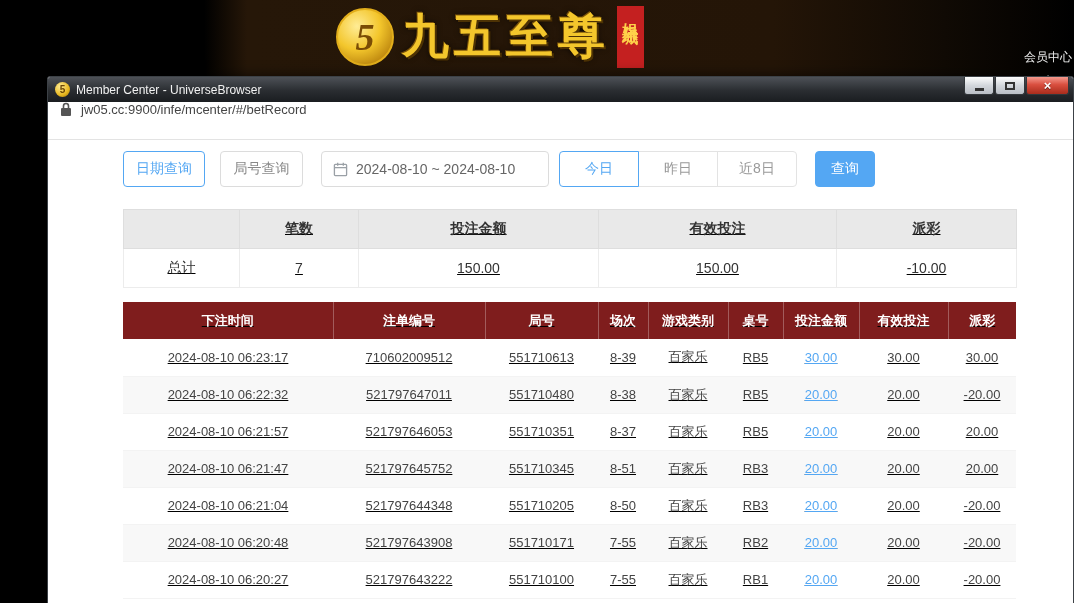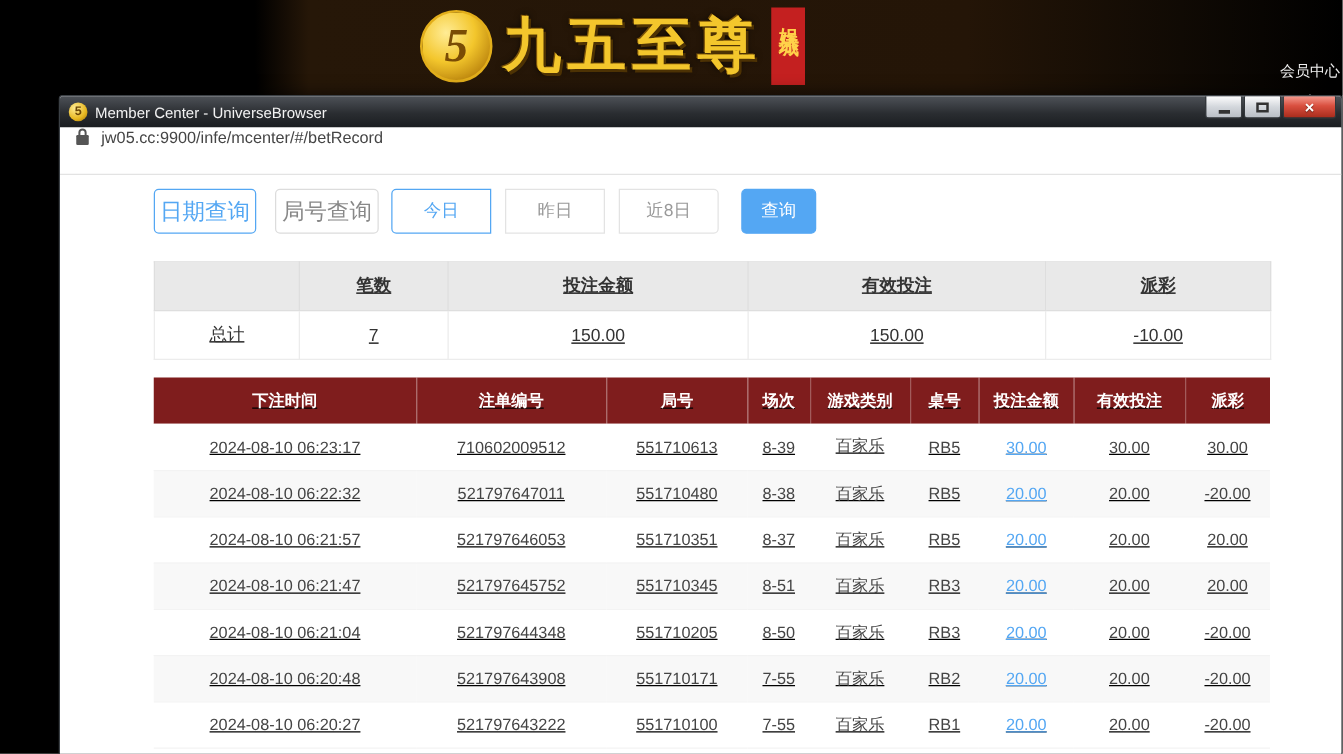--- a/index.html
+++ b/index.html
@@ -89,31 +89,31 @@
     height:38px; background:#fff; border-bottom:1px solid #e3e3e3;
     display:flex; align-items:flex-start; padding:0 12px;
   }
   .url-text { margin-left:9px; font-size:13px; color:#454545; }
 
   .content { height:471px; background:#fff; overflow:hidden; padding-top:11px; }
   .container { width:893px; margin-left:75px; }
 
   
   .filter-row { display:flex; align-items:center; height:36px; }
-  .btn { height:36px; background:#fff; border-radius:4px; font-size:18px; cursor:pointer; font-family:inherit; }
+  .btn { height:36px; background:#fff; border-radius:4px; font-size:14px; cursor:pointer; font-family:inherit; }
   .btn-blue-outline { width:82px; border:1px solid #54a7f3; color:#54a7f3; }
   .btn-gray-outline { width:83px; border:1px solid #dcdcdc; color:#888; margin-left:15px; }
   .date-input {
     margin-left:18px; width:228px; height:36px;
     border:1px solid #dcdcdc; border-radius:4px;
     display:flex; align-items:center; padding-left:11px;
     color:#666; font-size:14px; cursor:text; background:#fff;
   }
   .date-input .date-text { margin-left:8px; white-space:nowrap; }
-  .seg-group { display:flex; margin-left:10px;gap:12px; }
+  .seg-group { display:flex; margin-left:10px; }
   .seg {
     width:80px; height:36px; margin-left:-1px;
     border:1px solid #e3e3e3; background:#fff; color:#999;
     font-size:14px; display:flex; align-items:center; justify-content:center;
     cursor:pointer; position:relative;
   }
   .seg.first { margin-left:0; border-radius:4px 0 0 4px; }
   .seg.last { border-radius:0 4px 4px 0; }
   .seg.active { border-color:#54a7f3; color:#54a7f3; z-index:2; }
   .btn-primary {
@@ -195,20 +195,29 @@
     </svg>
     <span class="url-text">jw05.cc:9900/infe/mcenter/#/betRecord</span>
   </div>
 
   <div class="content">
     <div class="container">
 
       <div class="filter-row">
         <button class="btn btn-blue-outline">日期查询</button>
         <button class="btn btn-gray-outline">局号查询</button>
+        <div class="date-input">
+          <svg width="15" height="15" viewBox="0 0 16 16">
+            <rect x="1.5" y="2.5" width="13" height="12" rx="1" fill="none" stroke="#9aa0a6" stroke-width="1.4"></rect>
+            <line x1="1.5" y1="6" x2="14.5" y2="6" stroke="#9aa0a6" stroke-width="1.4"></line>
+            <line x1="5" y1="0.8" x2="5" y2="4" stroke="#9aa0a6" stroke-width="1.4"></line>
+            <line x1="11" y1="0.8" x2="11" y2="4" stroke="#9aa0a6" stroke-width="1.4"></line>
+          </svg>
+          <span class="date-text">2024-08-10 ~ 2024-08-10</span>
+        </div>
         <div class="seg-group">
           <div class="seg first active">今日</div>
           <div class="seg">昨日</div>
           <div class="seg last">近8日</div>
         </div>
         <button class="btn-primary">查询</button>
       </div>
 
       <table class="summary">
         <colgroup>

